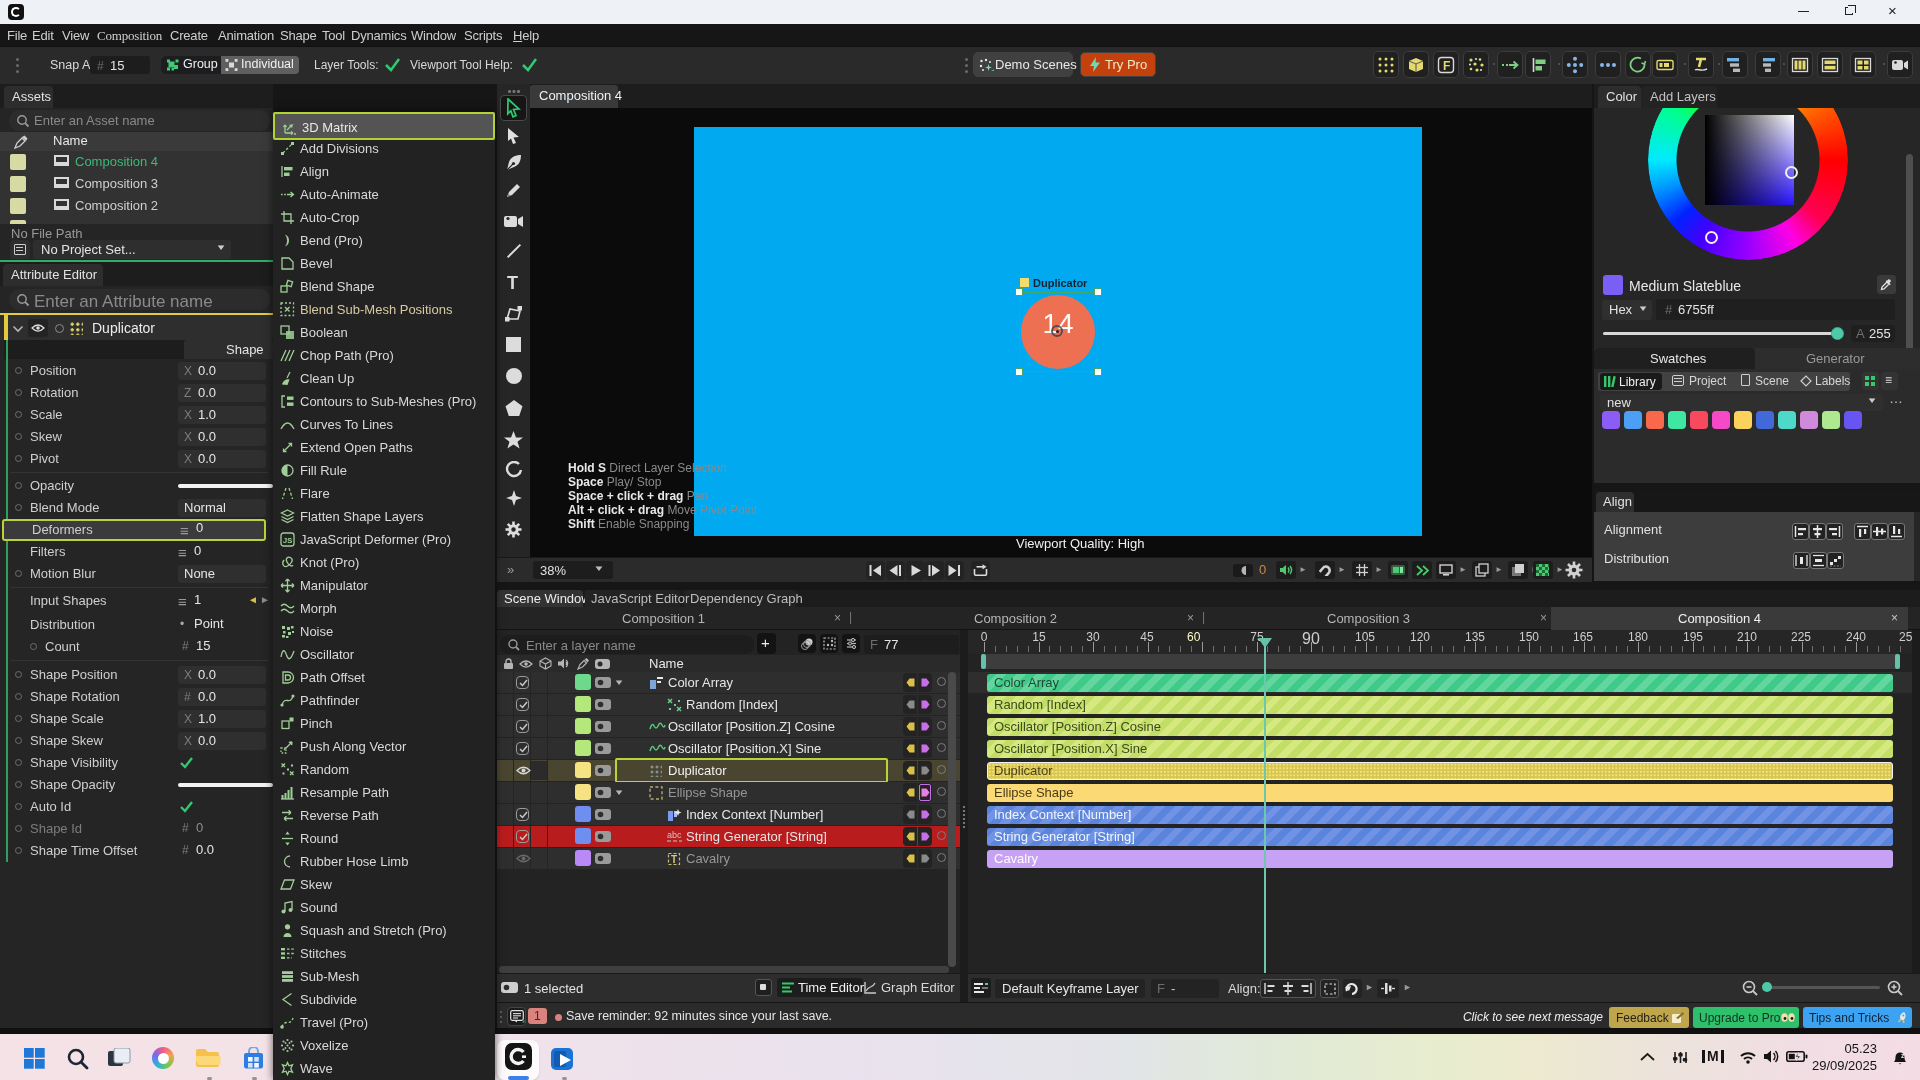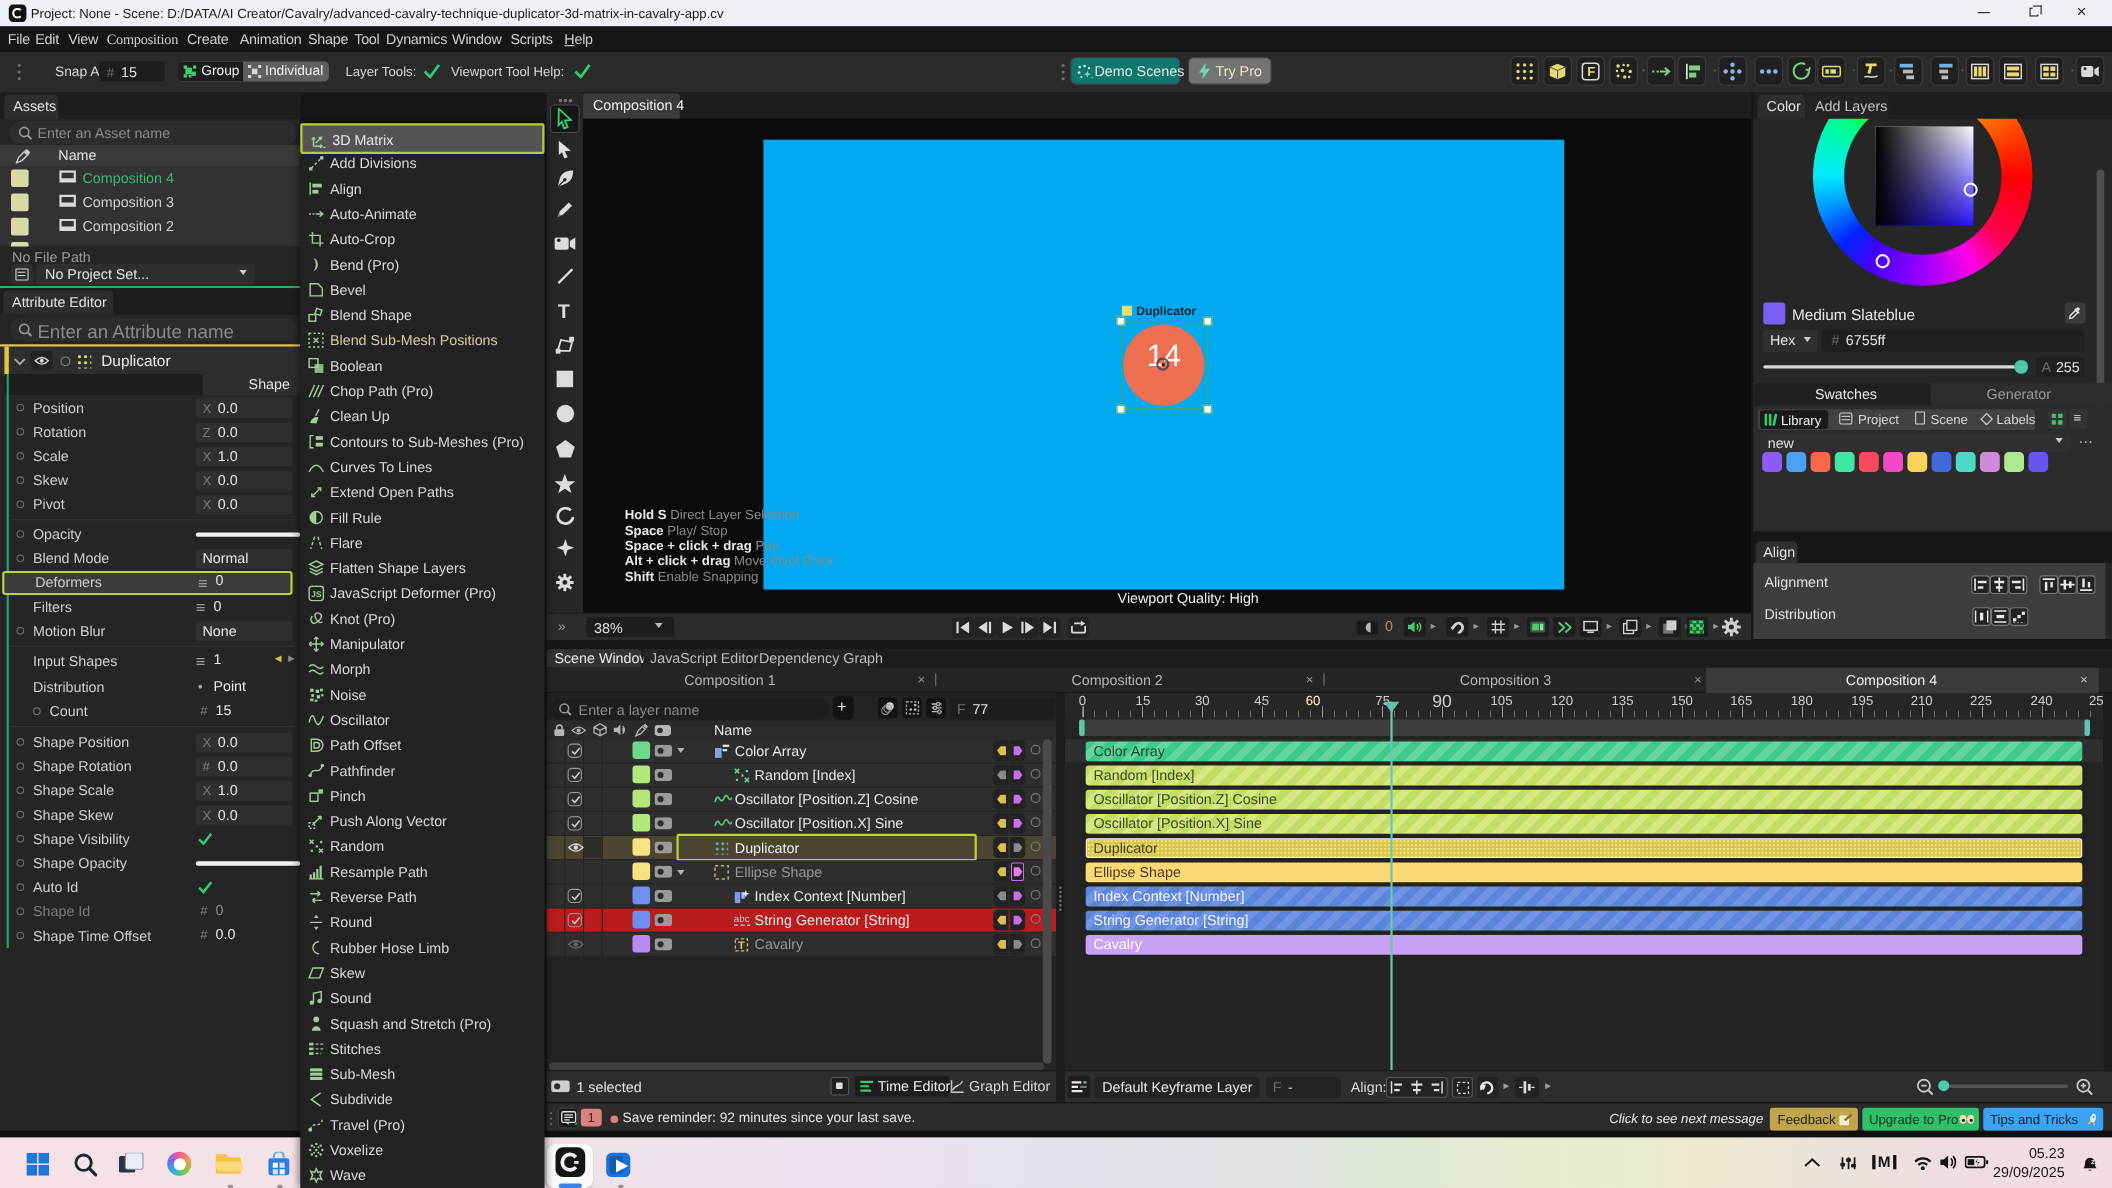--- a/index.html
+++ b/index.html
@@ -18,21 +18,20 @@
   .mlab{position:absolute;left:27px;top:4px;font-size:13px;color:#d9d9d9;white-space:nowrap}
   .mico{position:absolute;left:7px;top:4px;width:15px;height:15px;}
 </style>
 </head>
 <body>
 <div id="stage">
 
   <div class="abs" id="titlebar" style="left:0;top:0;width:1920px;height:24px;background:#eef1f5;">
     <div class="abs" style="left:8px;top:4px;width:16px;height:16px;border-radius:4px;background:#111;"></div>
     <div class="abs" style="left:11px;top:7px;width:10px;height:10px;border-radius:5px;border:2px solid #fff;border-right-color:transparent;"></div>
-    <div class="tx" style="left:28px;top:5px;font-size:12px;color:#1a1a1a;">Project: None - Scene: D:/DATA/AI Creator/Cavalry/advanced-cavalry-technique-duplicator-3d-matrix-in-cavalry-app.cv</div>
     <div class="abs" style="left:1798px;top:11px;width:11px;height:1px;background:#222;"></div>
     <div class="abs" style="left:1845px;top:7px;width:8px;height:8px;border:1px solid #222;"></div>
     <div class="abs" style="left:1848px;top:5px;width:8px;height:8px;border-top:1px solid #222;border-right:1px solid #222;background:#eef1f5;"></div>
     <div class="tx" style="left:1888px;top:2px;font-size:15px;color:#222;">×</div>
   </div>
 
   <div class="abs" id="menubar" style="left:0;top:24px;width:1920px;height:22px;background:#161616;">
     <span class="tx" style="left:7px;top:4px;font-size:13px;color:#cfcfcf;letter-spacing:-0.2px;">File</span>
       <span class="tx" style="left:32px;top:4px;font-size:13px;color:#cfcfcf;letter-spacing:-0.2px;">Edit</span>
       <span class="tx" style="left:62px;top:4px;font-size:13px;color:#cfcfcf;letter-spacing:-0.2px;">View</span>
@@ -79,35 +78,35 @@
     </div>
     <div class="tx" style="left:314px;top:11px;font-size:12px;color:#d8d8d8;">Layer Tools:</div>
     <svg class="abs" style="left:384px;top:10px" width="17" height="15">
         <path d="M2,8 L7,13 L15,2" fill="none" stroke="#2ecb70" stroke-width="2.5"></path>
       </svg>
     <div class="tx" style="left:410px;top:11px;font-size:12px;color:#d8d8d8;">Viewport Tool Help:</div>
     <svg class="abs" style="left:521px;top:10px" width="17" height="15">
         <path d="M2,8 L7,13 L15,2" fill="none" stroke="#2ecb70" stroke-width="2.5"></path>
       </svg>
     <div class="abs" style="left:965px;top:11px;width:3px;height:3px;background:#6a6a6a;border-radius:50%;box-shadow:0 6px 0 #6a6a6a, 0 12px 0 #6a6a6a;"></div>
-    <div class="abs" style="left:973px;top:5px;width:100px;height:25px;background:#0f766e;border:1px solid #414141;border-radius:5px;">
+    <div class="abs" style="left:973px;top:5px;width:100px;height:25px;background:#404040;border:1px solid #414141;border-radius:5px;">
       <svg class="abs" style="left:5px;top:5px" width="15" height="15">
           <g fill="#e8e8e8">
             <circle cx="2.5" cy="3" r="1.2"></circle>
             <circle cx="7" cy="2" r="1.2"></circle>
             <circle cx="2" cy="8" r="1.2"></circle>
             <circle cx="11" cy="4" r="1"></circle>
             <circle cx="4" cy="12" r="1"></circle>
           </g>
           <path d="M9.5,6 L10.3,8.7 L13,9.5 L10.3,10.3 L9.5,13 L8.7,10.3 L6,9.5 L8.7,8.7 Z" fill="#7fd9c0"></path>
           <path d="M12,13 l3,0 l0,-1.5 Z" fill="#4fc9a0"></path>
         </svg>
       <span class="tx" style="left:21px;top:4px;font-size:13px;color:#e8e8e8;">Demo Scenes</span>
     </div>
-    <div class="abs" style="left:1080px;top:5px;width:76px;height:25px;background:#737373;border:1px solid #414141;border-radius:5px;">
+    <div class="abs" style="left:1080px;top:5px;width:76px;height:25px;background:#c2410c;border:1px solid #414141;border-radius:5px;">
       <svg class="abs" style="left:8px;top:4px" width="12" height="15">
           <path d="M7,0 L1,9 L5,9 L4,15 L11,5.5 L6.5,5.5 Z" fill="#6fd9b5"></path>
         </svg>
       <span class="tx" style="left:24px;top:4px;font-size:13px;color:#f0e6c8;">Try Pro</span>
     </div>
     <div class="abs" style="left:1373px;top:0;width:547px;height:38px;">
         <div class="abs" style="left:0px;top:4px;width:26px;height:27px;background:#202020;border:1px solid #3c3c3c;border-radius:5px;"></div>
         <svg class="abs" style="left:4px;top:9px" viewBox="0 0 18 18" width="18" height="18">
           <g fill="#e3d96e">
             <circle cx="3" cy="3" r="1.5"></circle>

